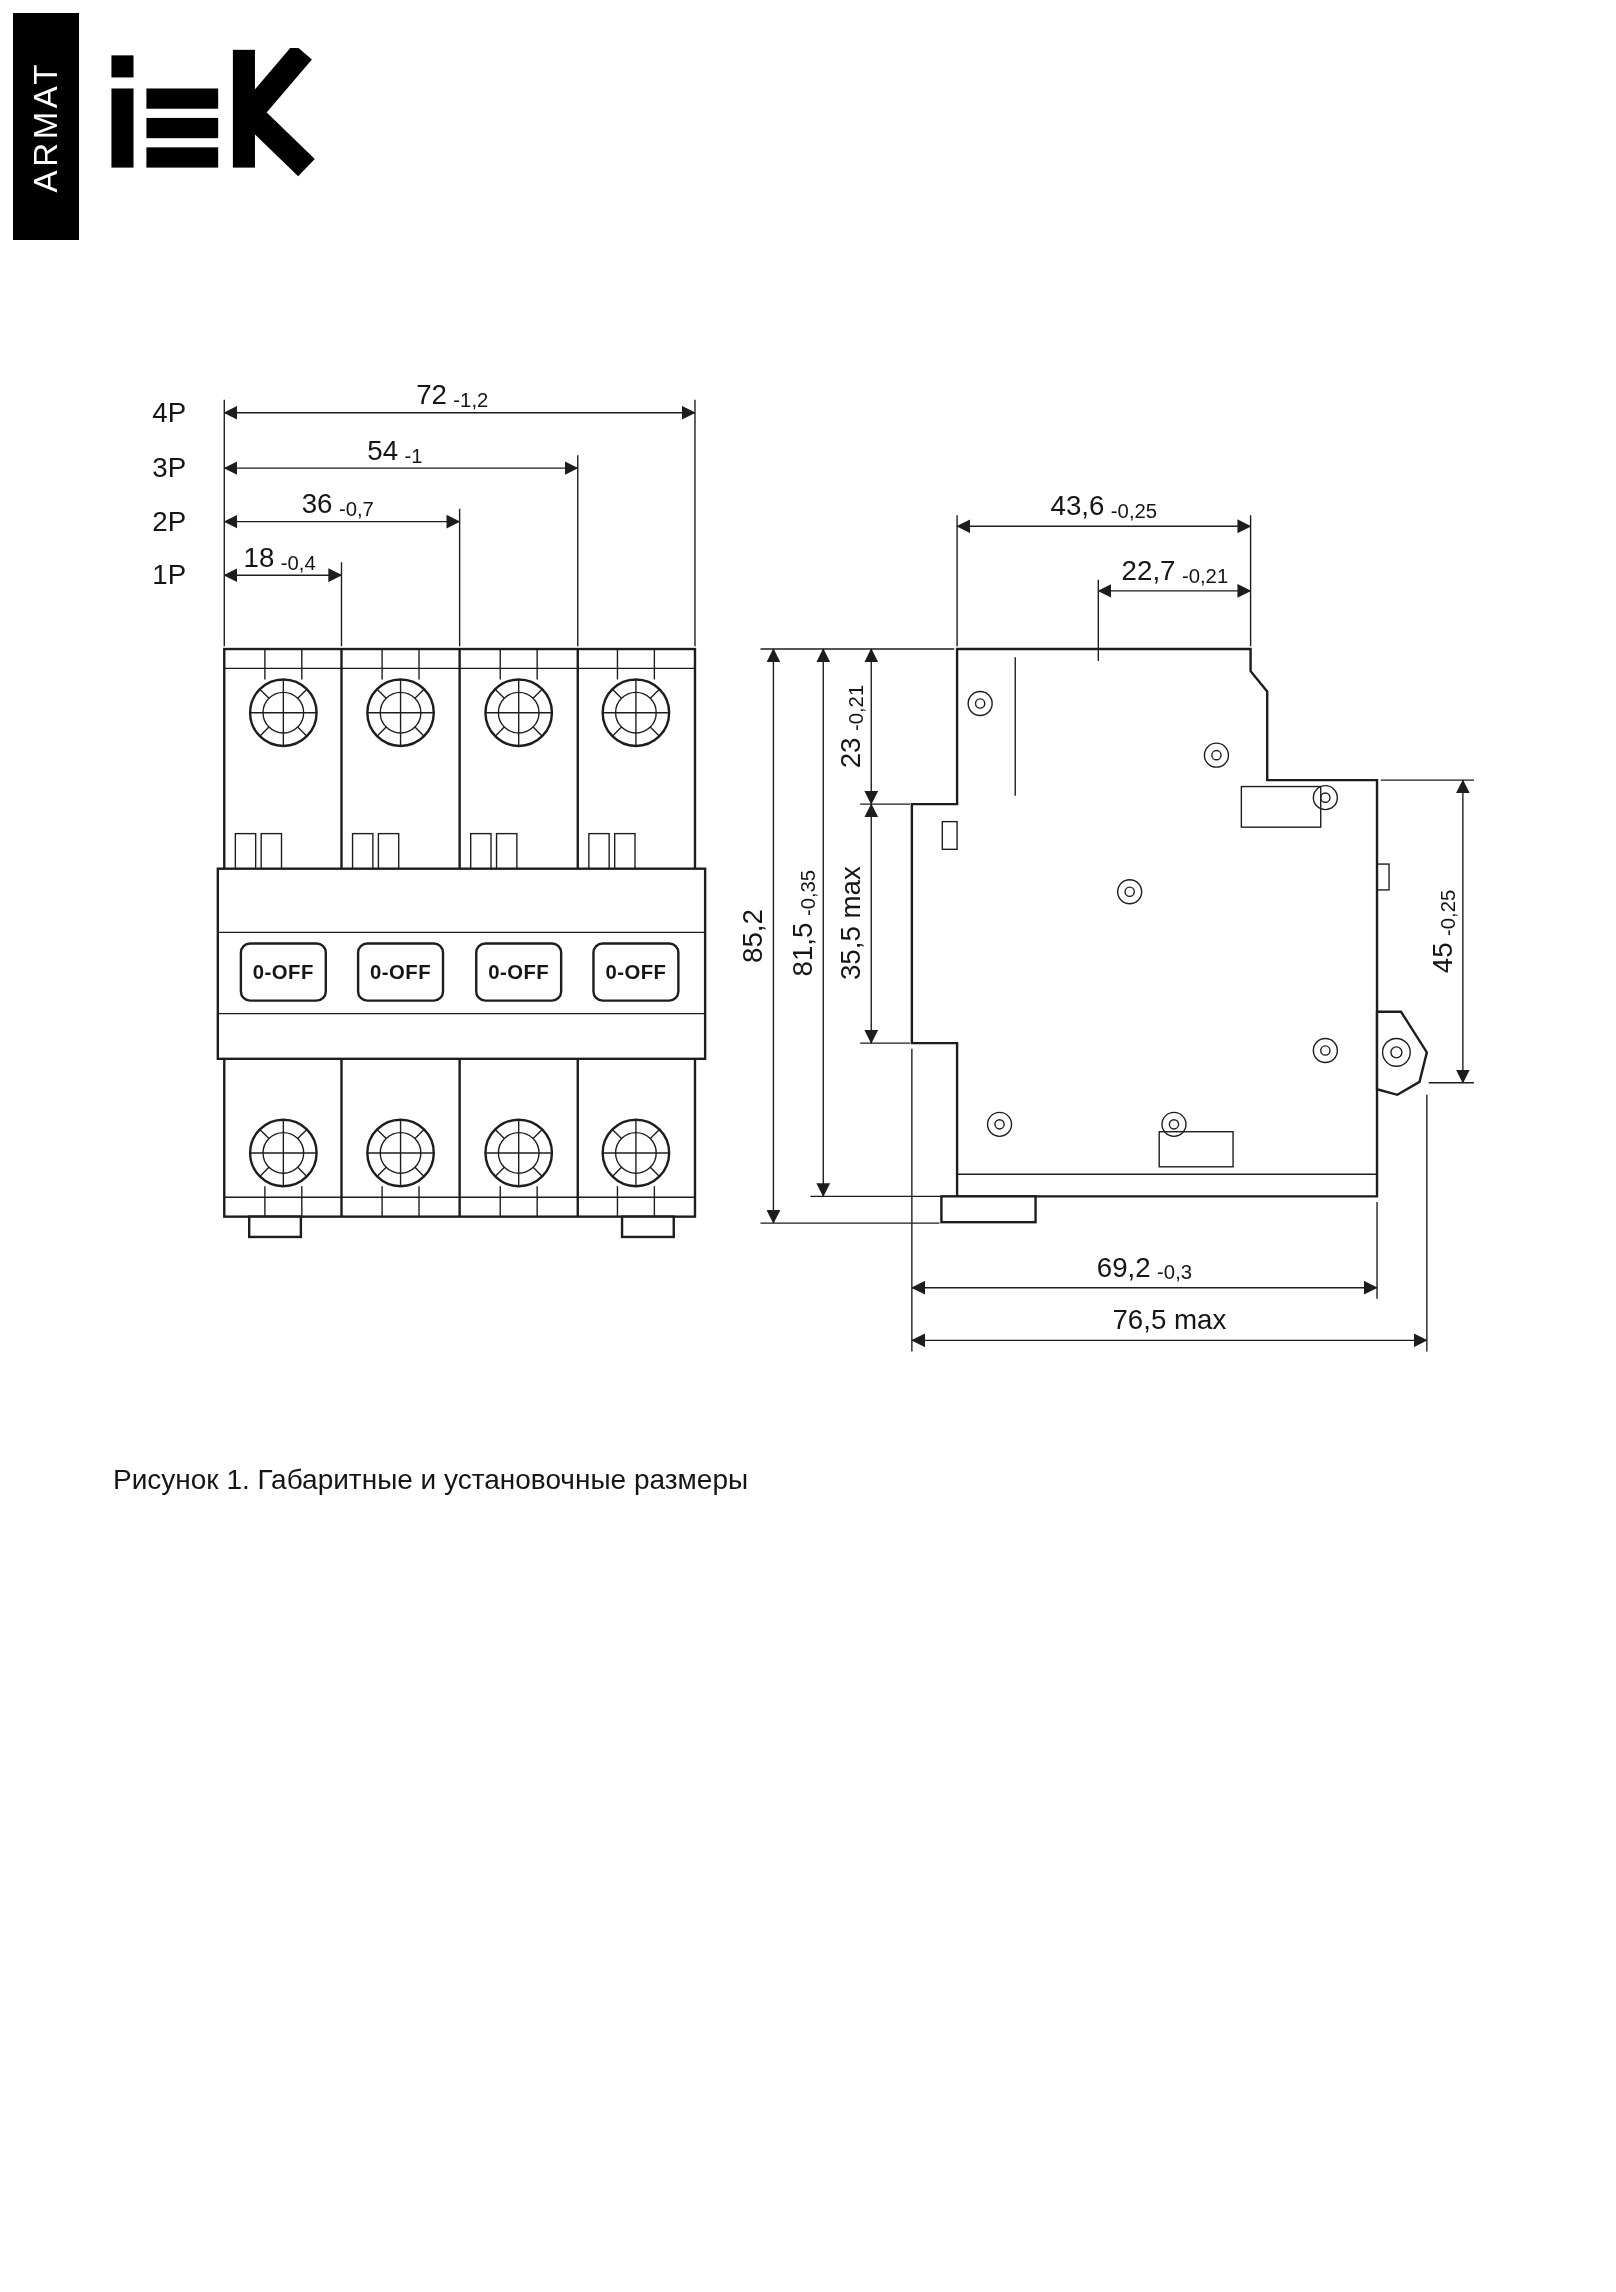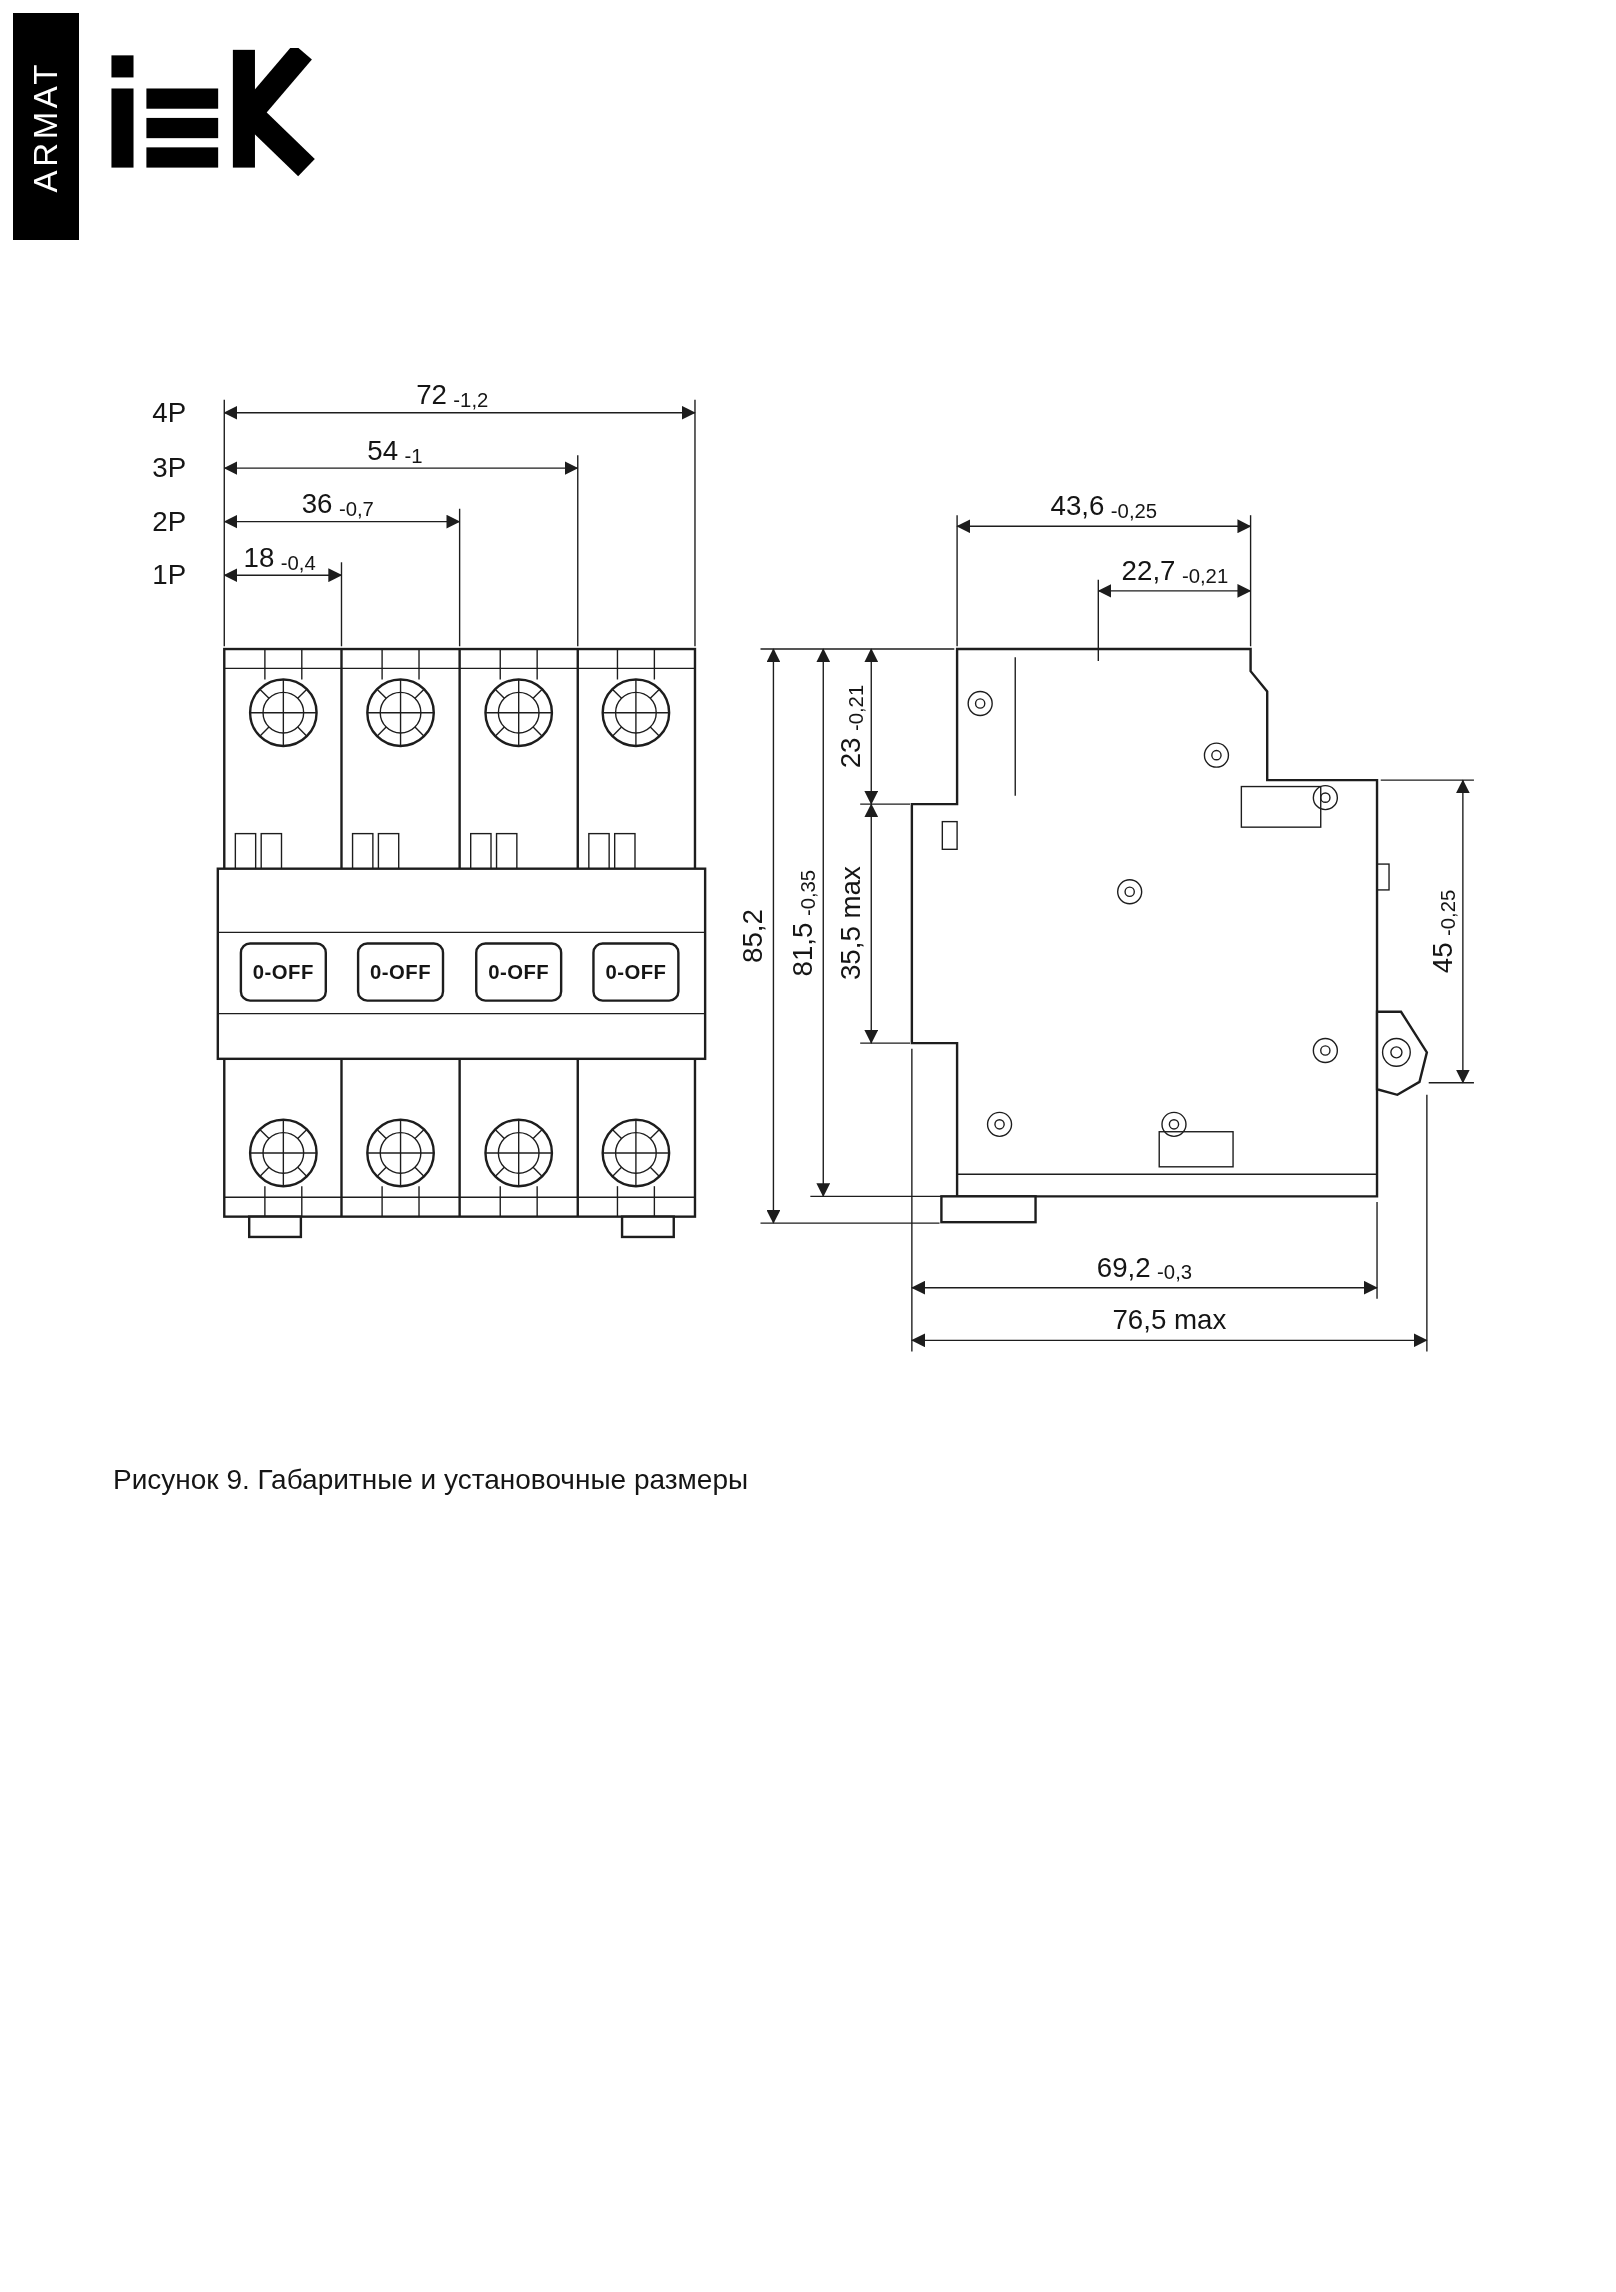--- a/index.html
+++ b/index.html
@@ -258,16 +258,16 @@
       </text>
       <text text-anchor="middle" x="1240" y="1383">
         <tspan class="dim-val">69,2</tspan><tspan class="dim-tol" dx="7" dy="3">-0,3</tspan>
       </text>
       <text text-anchor="middle" x="1267" y="1440">
         <tspan class="dim-val">76,5 max</tspan><tspan class="dim-tol" dx="7" dy="3"></tspan>
       </text>
     </g>
   </svg>
 
-  <div class="caption">Рисунок 9. Габаритные и установочные размеры</div>
+  <div class="caption">Рисунок 1. Габаритные и установочные размеры</div>
 
 </div>
 
 
 </body></html>

